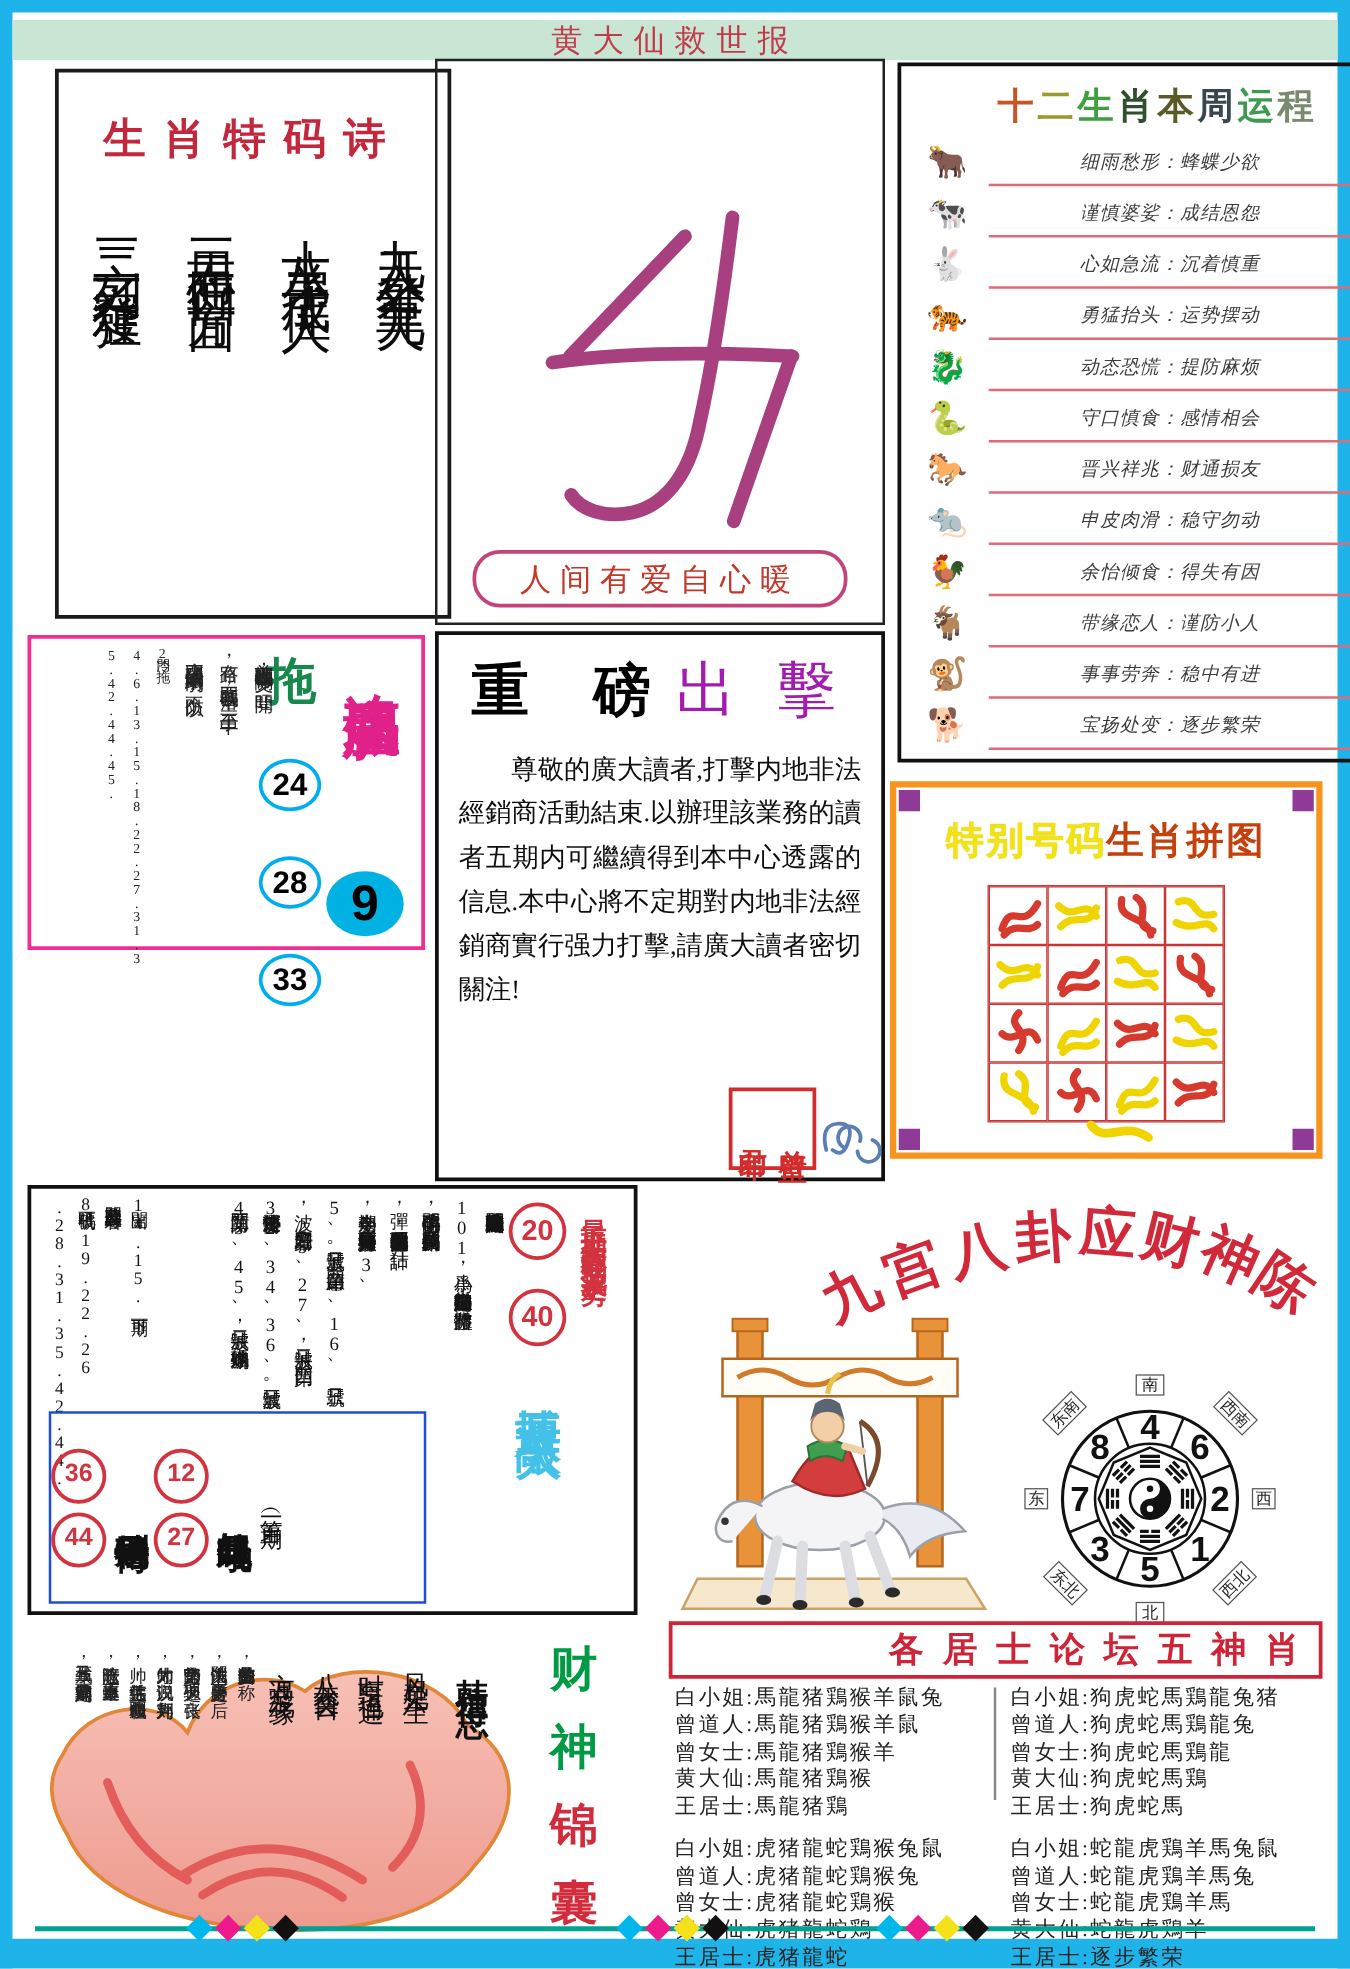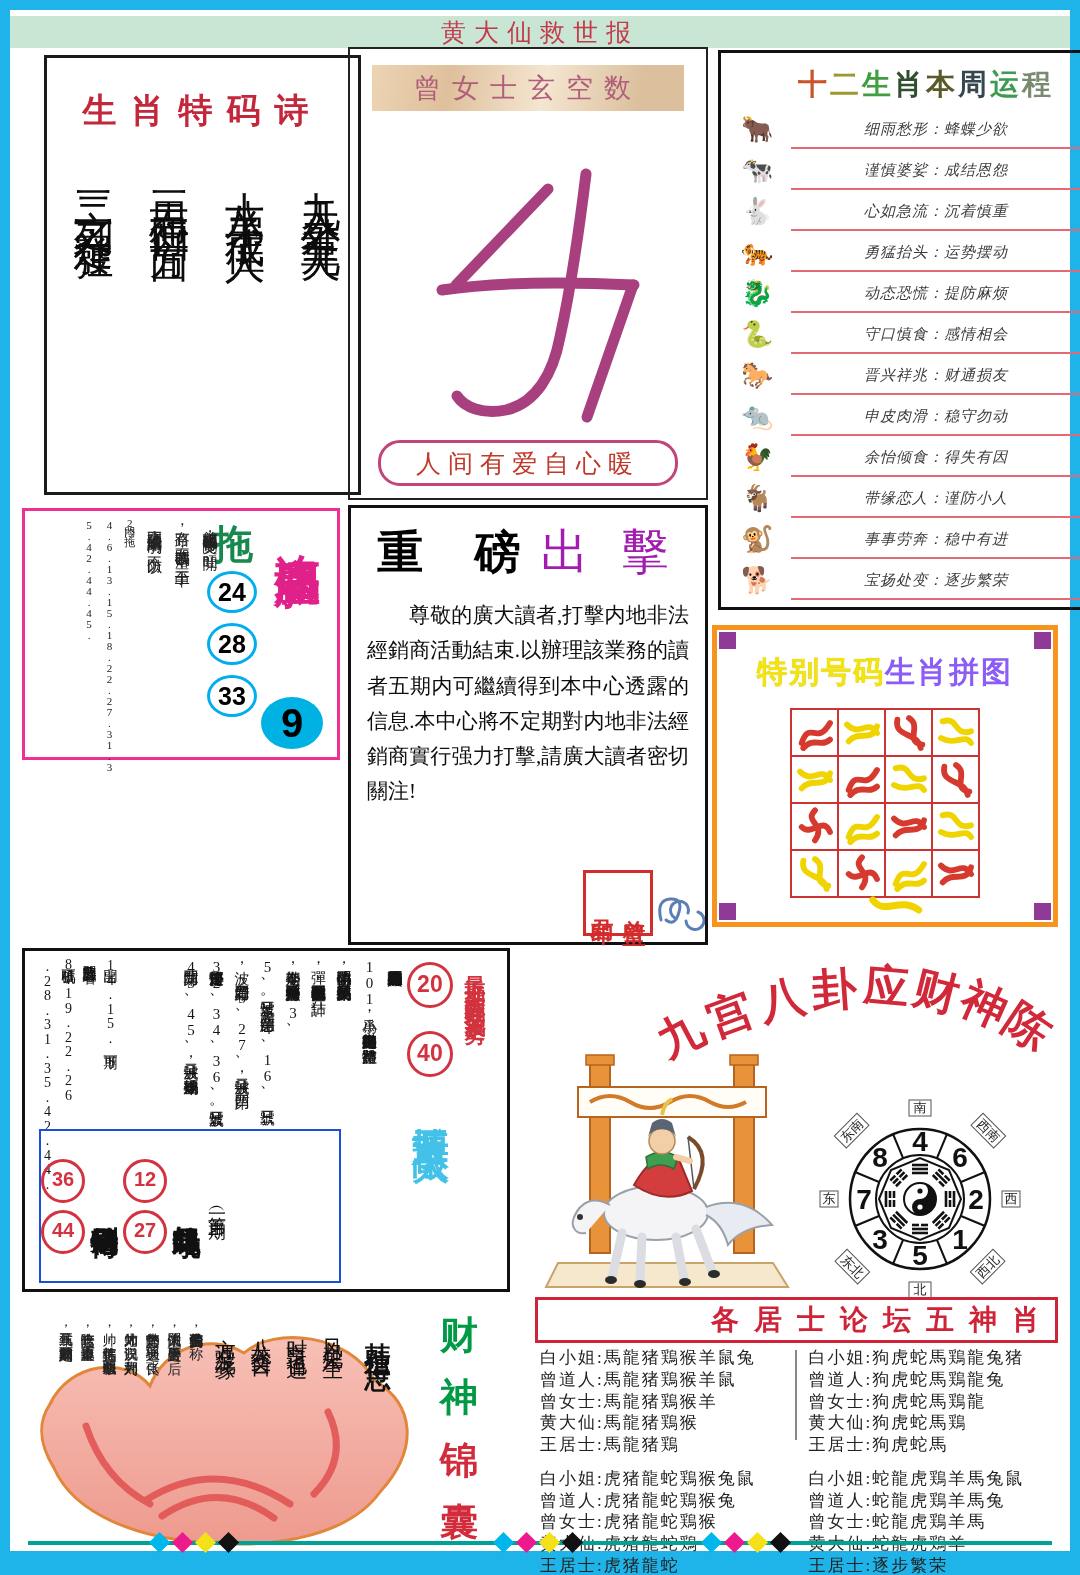--- a/index.html
+++ b/index.html
@@ -40,21 +40,21 @@
   
   .lybox{left:22px;top:508px;width:312px;height:246px;border:3px solid #ef2f92;}
   .ly-title{position:absolute;right:8px;top:6px;writing-mode:vertical-rl;text-orientation:upright;
             font-size:46px;font-weight:bold;color:#e0218a;letter-spacing:4px;
             font-family:"Liberation Sans",sans-serif;}
   .ly-tuo{position:absolute;right:84px;top:6px;font-size:40px;font-weight:bold;color:#17894c;
           font-family:"Liberation Sans",sans-serif;}
   .ly-circles{position:absolute;right:80px;top:60px;}
   .ly-circles div{width:44px;height:36px;border:3px solid #00aeef;border-radius:50%;
                   margin-bottom:10px;display:flex;align-items:center;justify-content:center;
-                  font-size:25px;font-weight:bold;font-family:"Liberation Sans",sans-serif;}
+                  font-size:25px;font-weight:bold;font-family:"Liberation Sans",sans-serif;margin-top:36px;}
   .ly-big{position:absolute;right:14px;bottom:8px;width:62px;height:52px;background:#00b2e3;
           border-radius:50%;display:flex;align-items:center;justify-content:center;
           font-size:40px;font-weight:bold;font-family:"Liberation Sans",sans-serif;}
   .ly-cols{position:absolute;left:8px;top:8px;width:190px;height:226px;
            writing-mode:vertical-rl;text-orientation:upright;color:#222;}
   .ly-cols div{font-size:15px;line-height:1.85;letter-spacing:1px;}
   .ly-cols div.num{font-size:11px;letter-spacing:-1px;}
   
   .lhbox{left:22px;top:765px;width:312px;height:172px;}
   .lh-banner{height:40px;background:#00a7e0;display:flex;align-items:center;justify-content:center;}
@@ -72,21 +72,21 @@
            display:flex;flex-direction:row-reverse;justify-content:space-around;align-items:center;}
   .zb-seal div{writing-mode:vertical-rl;text-orientation:upright;color:#d22c2c;font-size:23px;
                font-weight:bold;line-height:1;letter-spacing:2px;}
   .zb-sign{position:absolute;right:0px;bottom:8px;}
   
   .pzbox{left:712px;top:625px;width:336px;height:292px;border:5px solid #f7941d;}
   .pzcorner{position:absolute;width:17px;height:17px;background:#8e3a96;}
   .pz-title{margin-top:22px;text-align:center;font-size:30px;font-weight:bold;letter-spacing:2px;
             font-family:"Liberation Sans",sans-serif;}
   .pz-title .y{color:#f2e40c;text-shadow:0 0 1px #c9b400;}
-  .pz-title .p{color:#8b5cf6;}
+  .pz-title .p{color:#c2410c;}
   .pzgrid{position:absolute;left:50%;top:78px;transform:translateX(-50%);
           width:188px;height:188px;display:grid;grid-template-columns:repeat(4,1fr);
           grid-template-rows:repeat(4,1fr);border:1px solid #cc3333;}
   .pz-cell{border:1px solid #cc3333;display:flex;align-items:center;justify-content:center;}
   .pz-r{color:#d63a2f;} .pz-y{color:#f0d400;}
   
   .bigbox{left:22px;top:948px;width:482px;height:338px;border:3px solid #111;}
   .bb-main{position:absolute;right:10px;top:8px;bottom:8px;left:96px;
            writing-mode:vertical-rl;text-orientation:upright;}
   .bb-head{font-size:21px;font-weight:bold;color:#d2333f;letter-spacing:4px;line-height:2.1;}
@@ -155,23 +155,20 @@
     <div class="ttl">生肖特码诗</div>
     <div class="poemcols">
       <div>三二之列定發狂</div>
       <div>三思而行四方面</div>
       <div>十八弟子成佳人</div>
       <div>九天之外重九天</div>
     </div>
   </div>
 
   <div class="abs xkbox">
-    <div class="xkhead">
-      <span>曾女士玄空数</span>
-    </div>
     <svg class="abs" style="left:78px;top:110px" width="220" height="290" viewBox="0 0 220 290">
       <g fill="none" stroke="#a8407f" stroke-width="11" stroke-linecap="round">
         <path d="M120,30 L28,126"></path>
         <path d="M14,131 Q90,120 206,126"></path>
         <path d="M158,15 C150,80 140,142 132,178 C125,215 108,244 78,251 C55,256 36,248 29,237"></path>
         <path d="M205,126 L159,258"></path>
       </g>
     </svg>
     <div class="xkslogan">人间有爱自心暖</div>
   </div>

